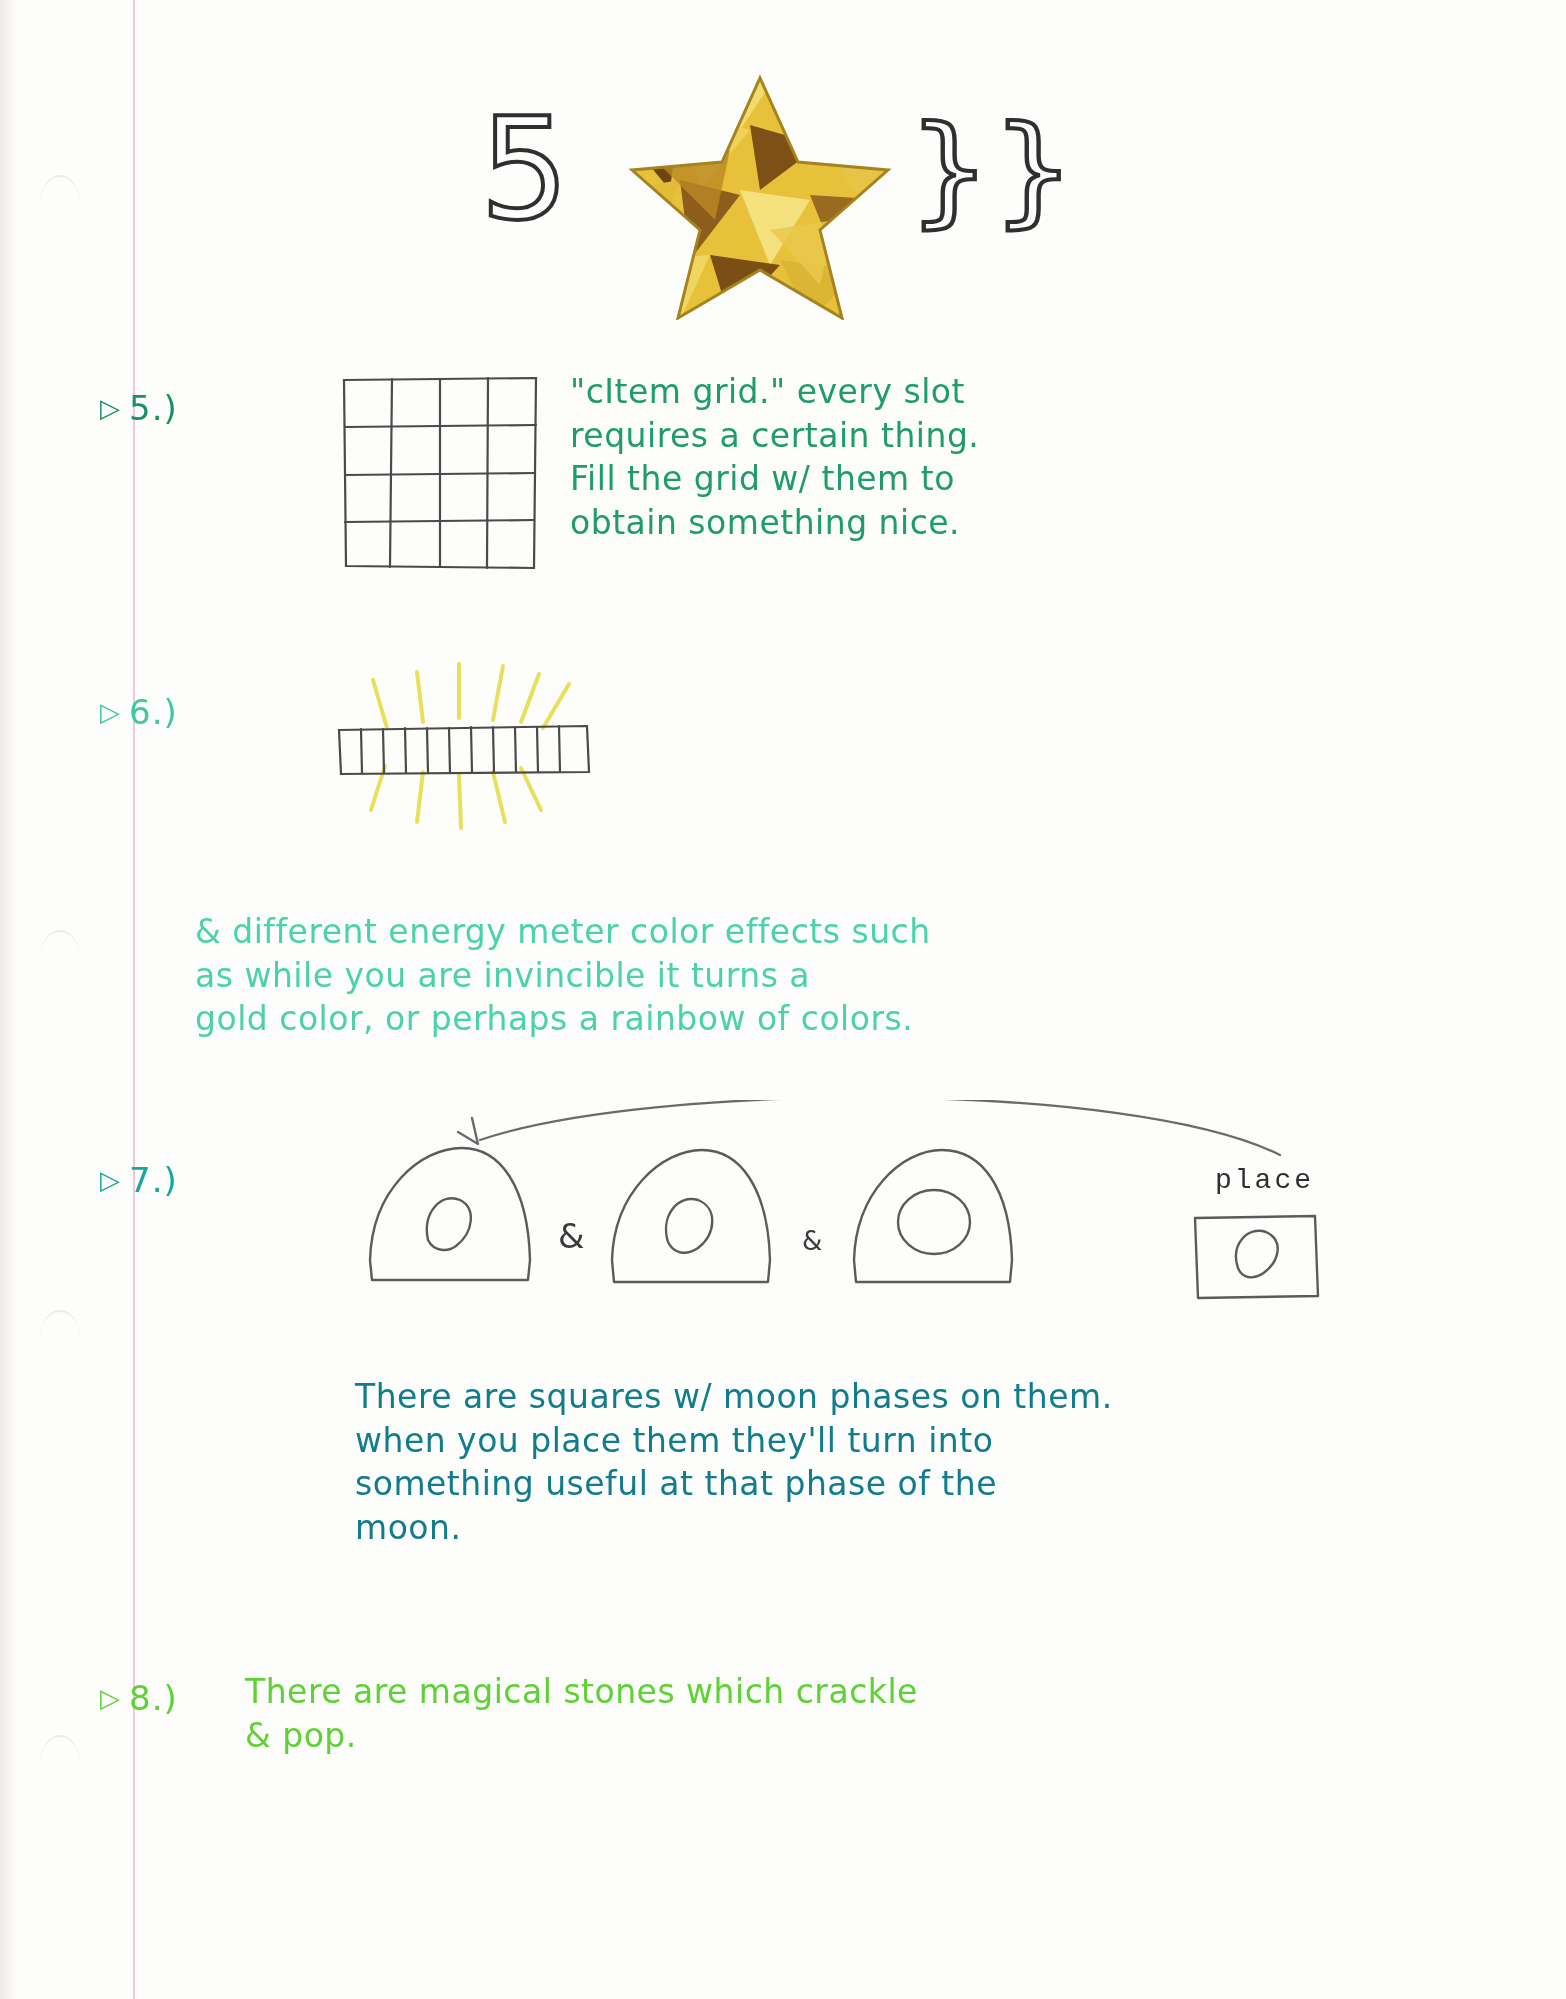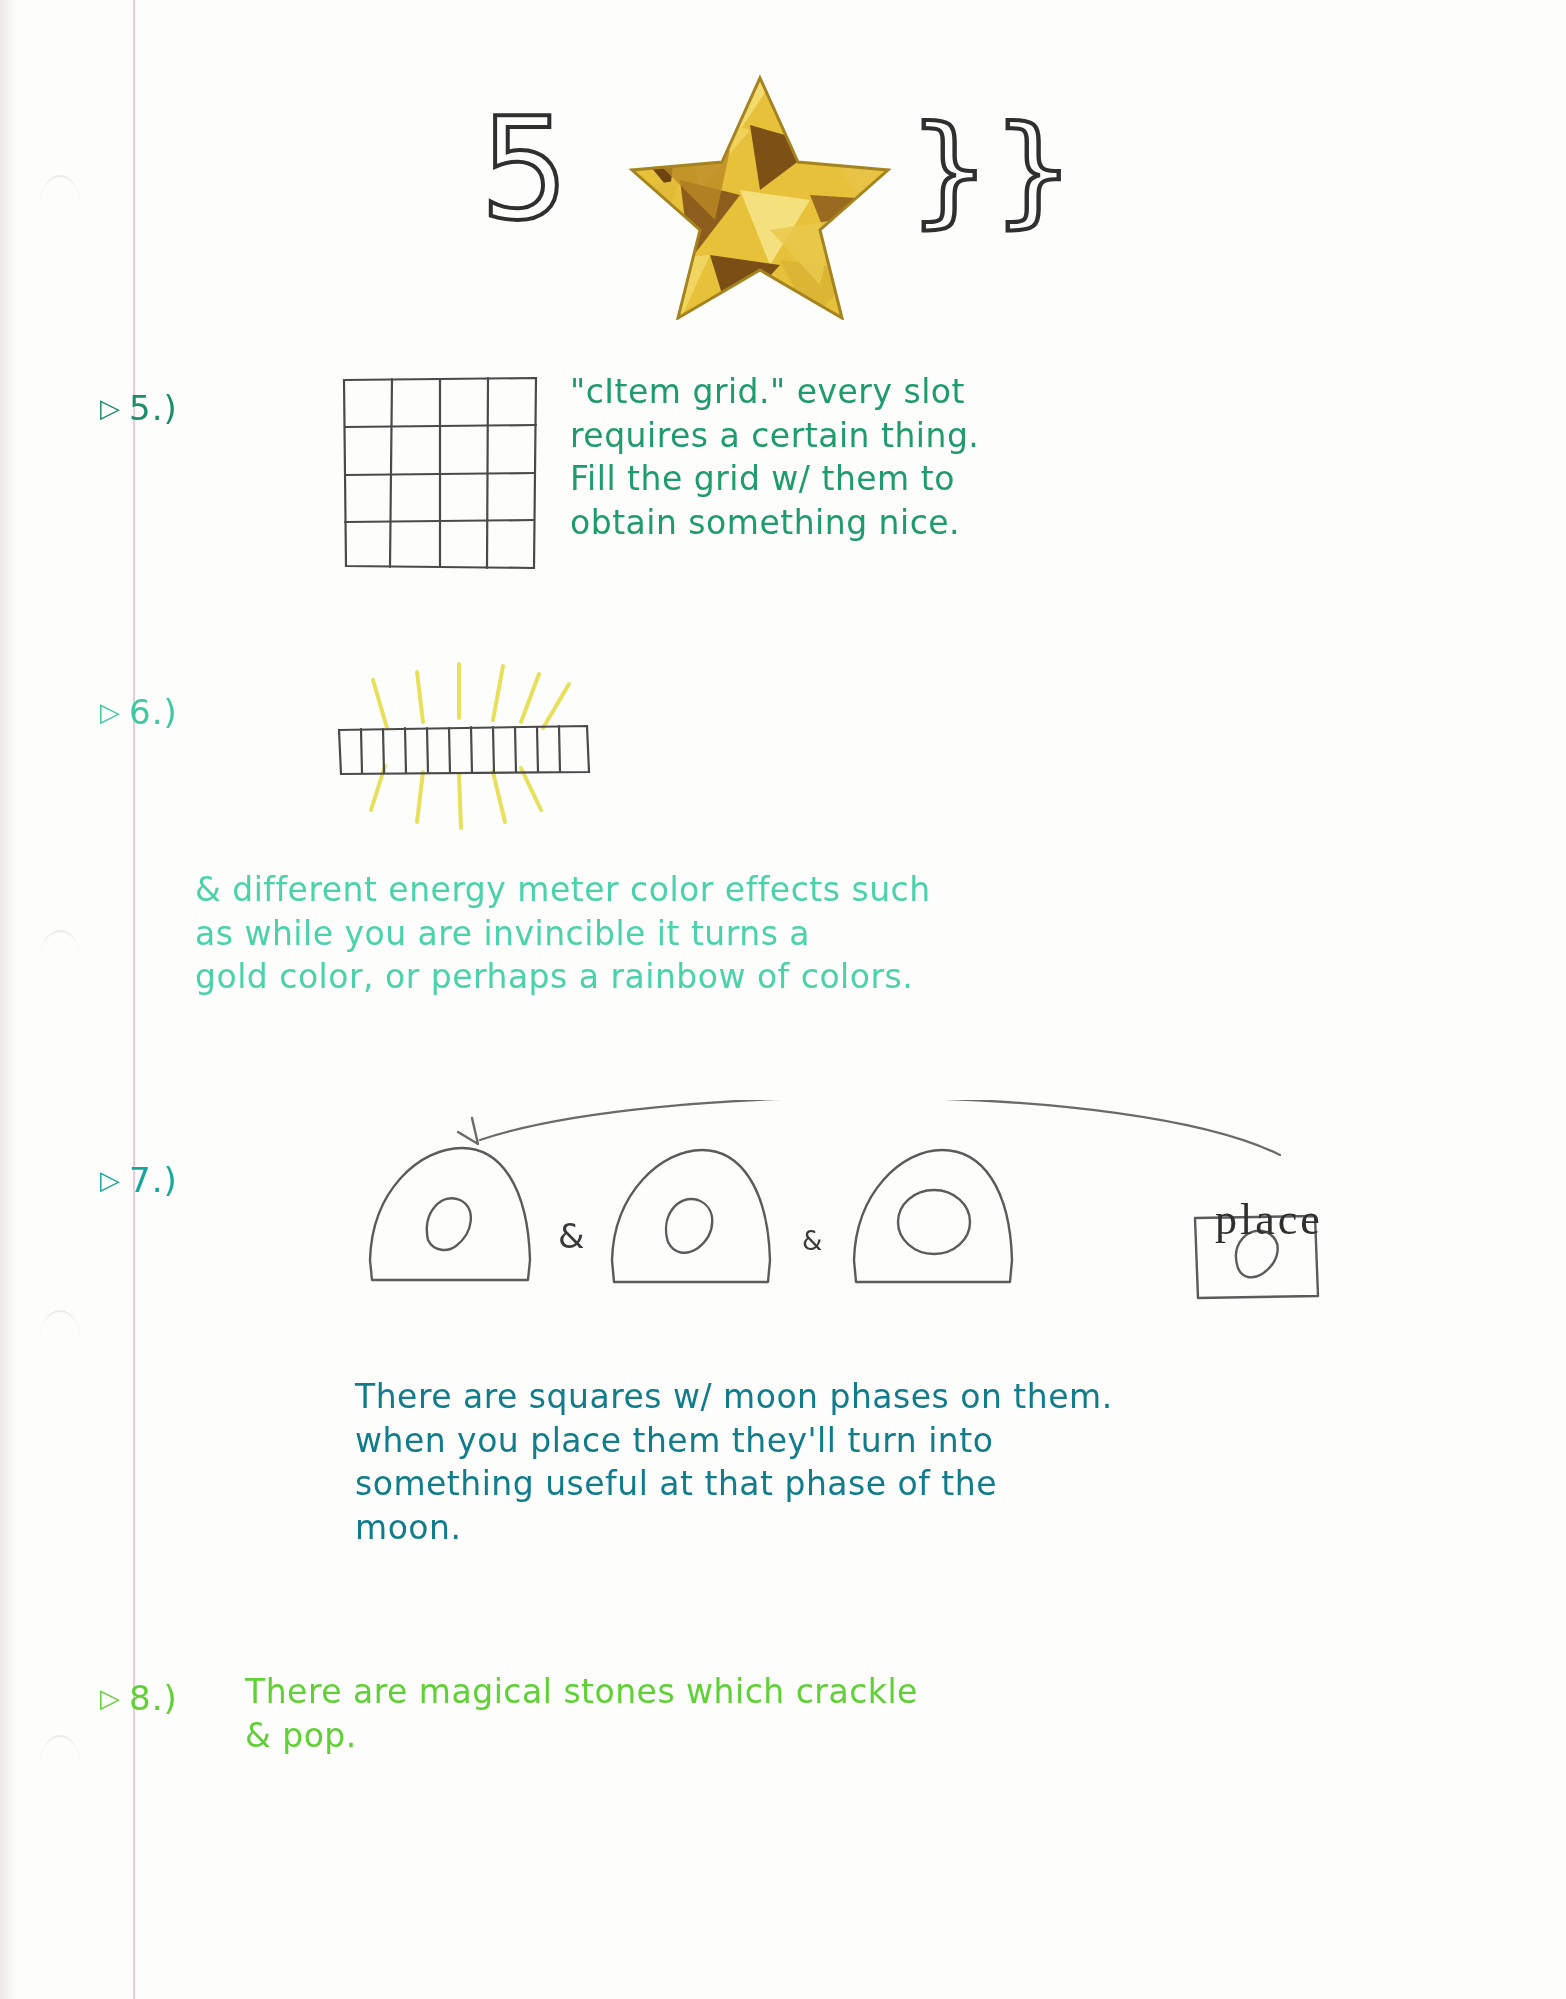--- a/index.html
+++ b/index.html
@@ -113,33 +113,32 @@
   #item5 .text { position: absolute; left: 470px; top: 0px; color: #1f9c6d; width: 950px; }
 
   
   #item6 { top: 650px; left: 100px; width: 1400px; height: 250px; }
   #item6 .bullet { color: #3ec9a0; left: 0; top: 42px; }
   #item6 .meter-img { position: absolute; left: 225px; top: 0px; }
   #item6 .text { position: absolute; left: 560px; top: 40px; color: #3ec9a0; width: 900px; }
 
   
   #para6 {
-    top: 868px; left: 195px; width: 1300px;
+    top: 910px; left: 195px; width: 1300px;
     color: #4ad2ab;
   }
 
   
   #item7 { top: 1100px; left: 100px; width: 1400px; height: 440px; }
   #item7 .bullet { color: #16a89c; left: 0; top: 60px; }
   #item7 .stones { position: absolute; left: 250px; top: 0px; }
   #item7 .place-label {
     position: absolute; left: 1115px; top: 65px;
-    color: #2f2f2f; font-size: 44px; letter-spacing: 3px;
-    font-family: Liberation Serif, serif;
-    margin-top: 29px;
+    color: #2f2f2f; font-size: 28px; letter-spacing: 3px;
+    font-family: Liberation Mono, monospace;
   }
   #item7 .text {
     position: absolute; left: 255px; top: 275px; width: 1230px;
     color: #117d8c;
   }
 
   
   #item8 { top: 1670px; left: 100px; width: 1450px; height: 160px; }
   #item8 .bullet { color: #5fd135; left: 0; top: 8px; }
   #item8 .text { position: absolute; left: 145px; top: 0px; width: 1350px; color: #5fd135; }

